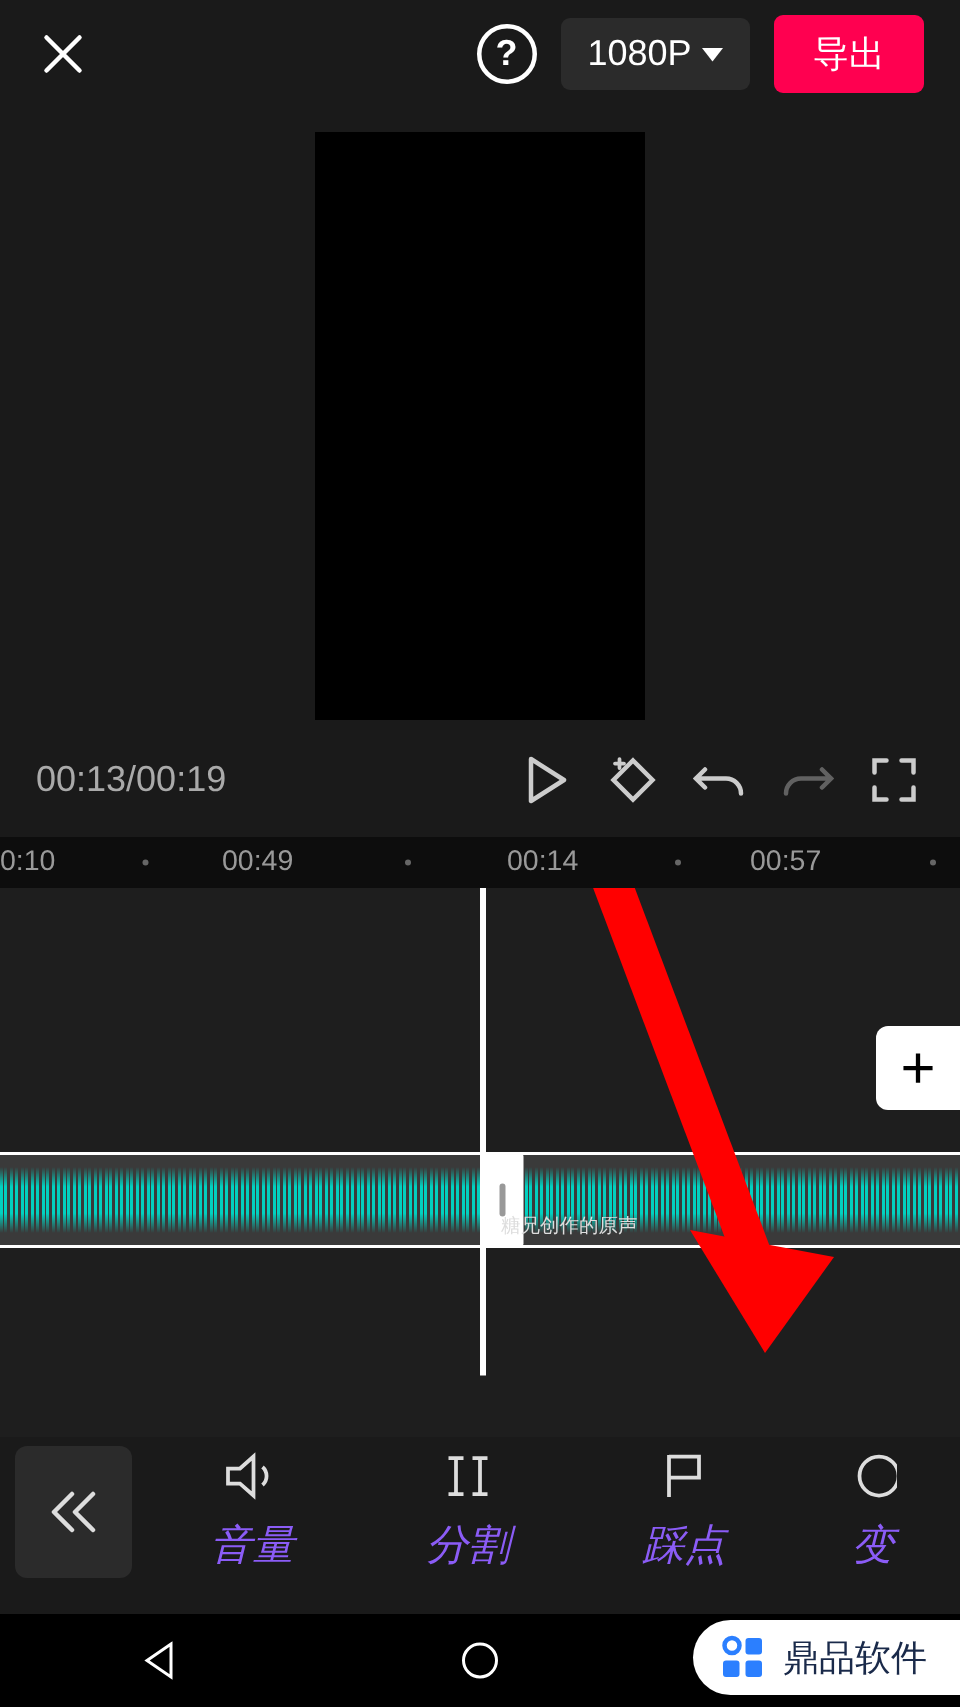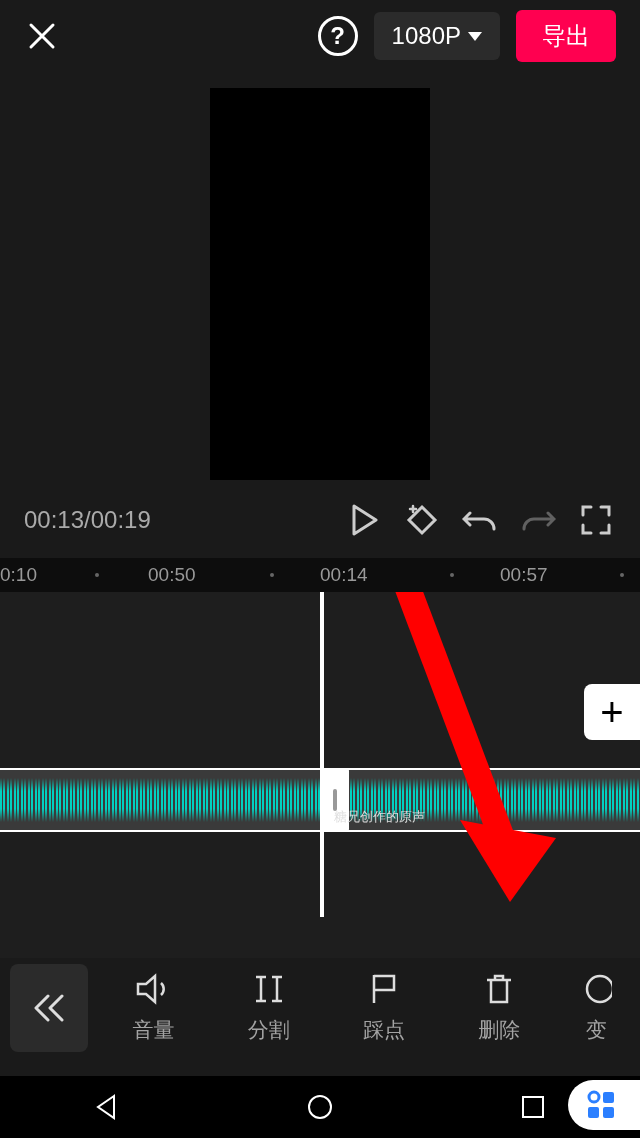--- a/index.html
+++ b/index.html
@@ -206,21 +206,21 @@
   }
   .tool {
     display: flex;
     flex-direction: column;
     align-items: center;
     gap: 10px;
     cursor: pointer;
     width: 76px;
   }
   .tool .ticon { height: 34px; display:flex; align-items:center; justify-content:center; }
-  .tool .tlabel { font-size: 21px; color: #a3a3a3; }
+  .tool .tlabel { font-size: 28px; color: #8b5cf6; font-style: italic; }
   .navbar {
     position: absolute;
     bottom: 0; left: 0; right: 0;
     height: 62px;
     background: #000;
     display: flex;
     align-items: center;
     justify-content: space-around;
   }
   .navbar > div { width: 80px; display:flex; justify-content:center; }
@@ -298,23 +298,23 @@
   <div class="pb-icon">
     <svg width="32" height="32" viewBox="0 0 32 32">
       <path d="M3 11 L3 3 L11 3 M21 3 L29 3 L29 11 M29 21 L29 29 L21 29 M11 29 L3 29 L3 21" fill="none" stroke="#ccc" stroke-width="3" stroke-linecap="round"></path>
     </svg>
   </div>
 </div>
 
 <div class="ruler">
   <span style="left:0px">0:10</span>
   <span class="dot" style="left:95px"></span>
-  <span style="left:148px">00:50</span>
+  <span style="left:148px">00:49</span>
   <span class="dot" style="left:270px"></span>
-  <span style="left:320px">00:14</span>
+  <span style="left:338px">00:14</span>
   <span class="dot" style="left:450px"></span>
   <span style="left:500px">00:57</span>
   <span class="dot" style="left:620px"></span>
 </div>
 
 <div class="timeline">
   <div class="audio-track">
     <div class="waveform"></div>
   </div>
   <div class="clip-handle"></div>
@@ -354,28 +354,20 @@
       <div class="tlabel">分割</div>
     </div>
     <div class="tool">
       <div class="ticon">
         <svg width="28" height="32" viewBox="0 0 28 32">
             <path d="M4 2 L4 30 M4 3 L24 3 L24 17 L4 17" fill="none" stroke="#ddd" stroke-width="2.5"></path>
           </svg>
       </div>
       <div class="tlabel">踩点</div>
     </div>
-    <div class="tool">
-      <div class="ticon">
-        <svg width="30" height="34" viewBox="0 0 30 34">
-            <path d="M3 8 L27 8 M7 8 L7 30 L23 30 L23 8 M11 4 L19 4 L19 8 L11 8 Z" fill="none" stroke="#ddd" stroke-width="2.5"></path>
-          </svg>
-      </div>
-      <div class="tlabel">删除</div>
-    </div>
     <div class="tool" style="width:40px">
       <div class="ticon">
         <svg width="32" height="32" viewBox="0 0 32 32">
             <circle cx="20" cy="16" r="13" fill="none" stroke="#ddd" stroke-width="2.5"></circle>
           </svg>
       </div>
       <div class="tlabel">变</div>
     </div>
   </div>
 </div>
@@ -400,13 +392,14 @@
 
 <div class="brand-badge">
   <div class="brand-logo">
     <svg width="34" height="34" viewBox="0 0 34 34">
       <circle cx="10" cy="9" r="5" fill="none" stroke="#2b7fff" stroke-width="3"></circle>
       <rect x="19" y="4" width="11" height="11" rx="2" fill="#2b7fff"></rect>
       <rect x="4" y="19" width="11" height="11" rx="2" fill="#2b7fff"></rect>
       <rect x="19" y="19" width="11" height="11" rx="2" fill="#2b7fff"></rect>
     </svg>
   </div>
+  <span>鼎品软件</span>
 </div>
 
 </body></html>

